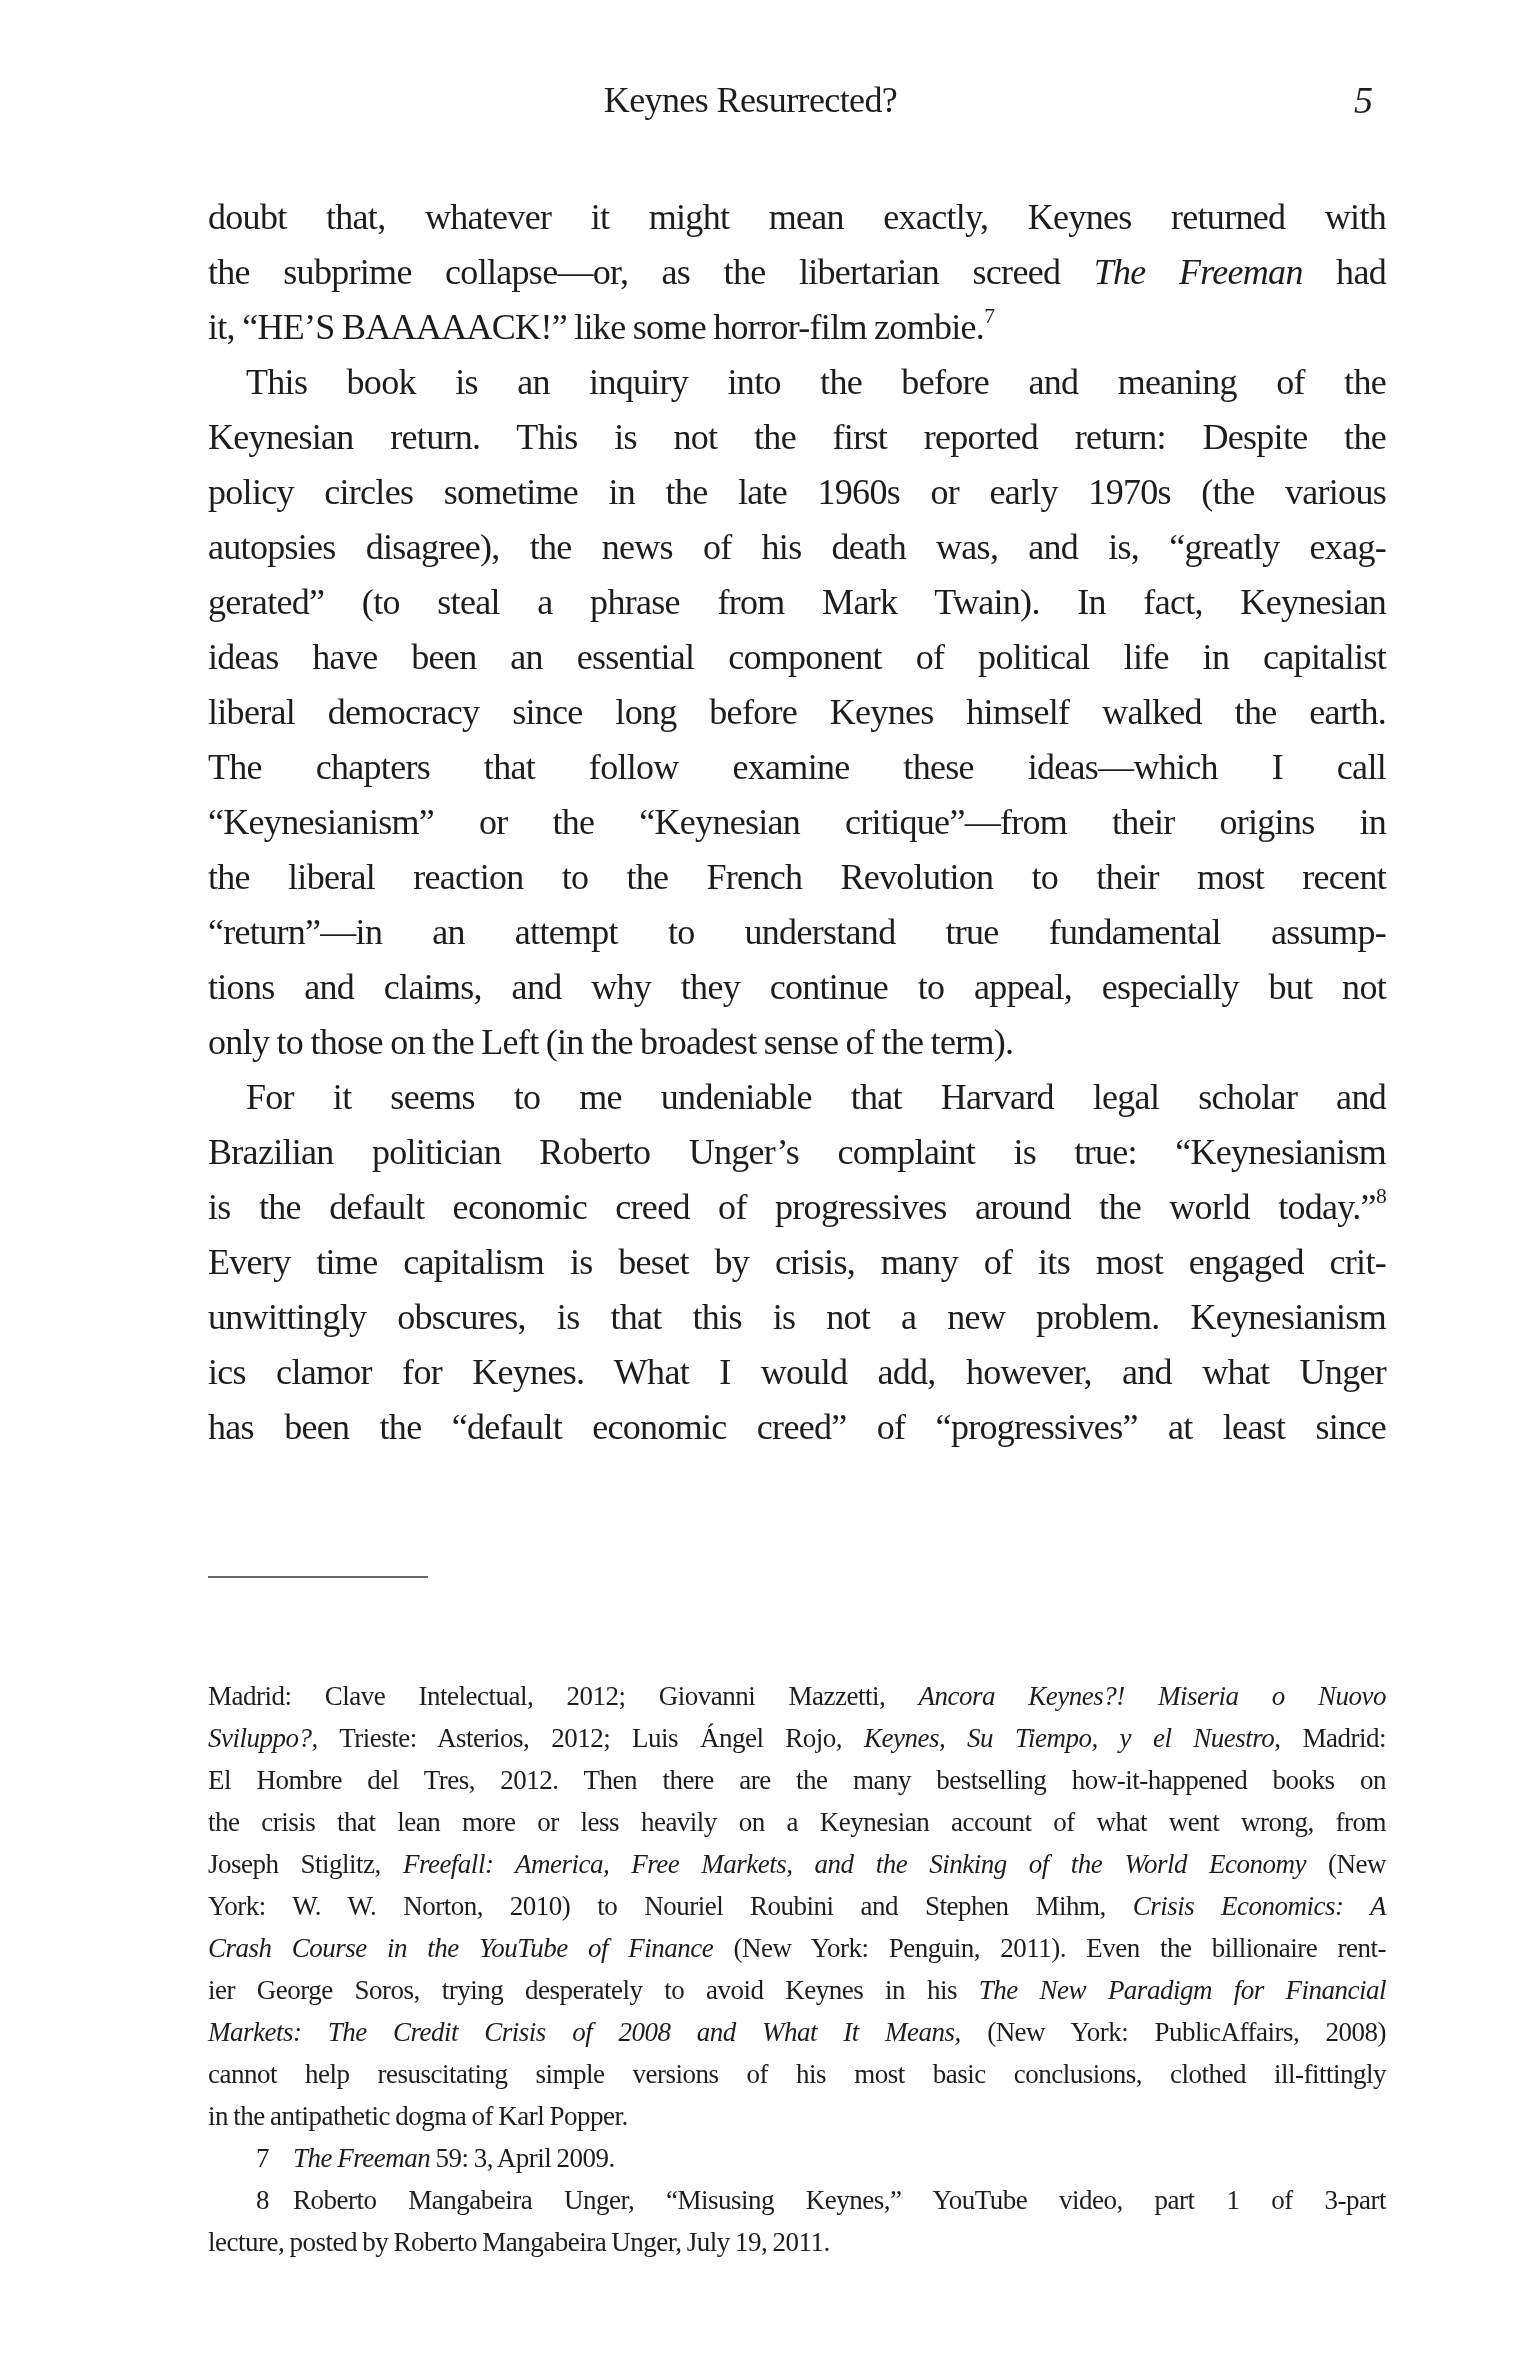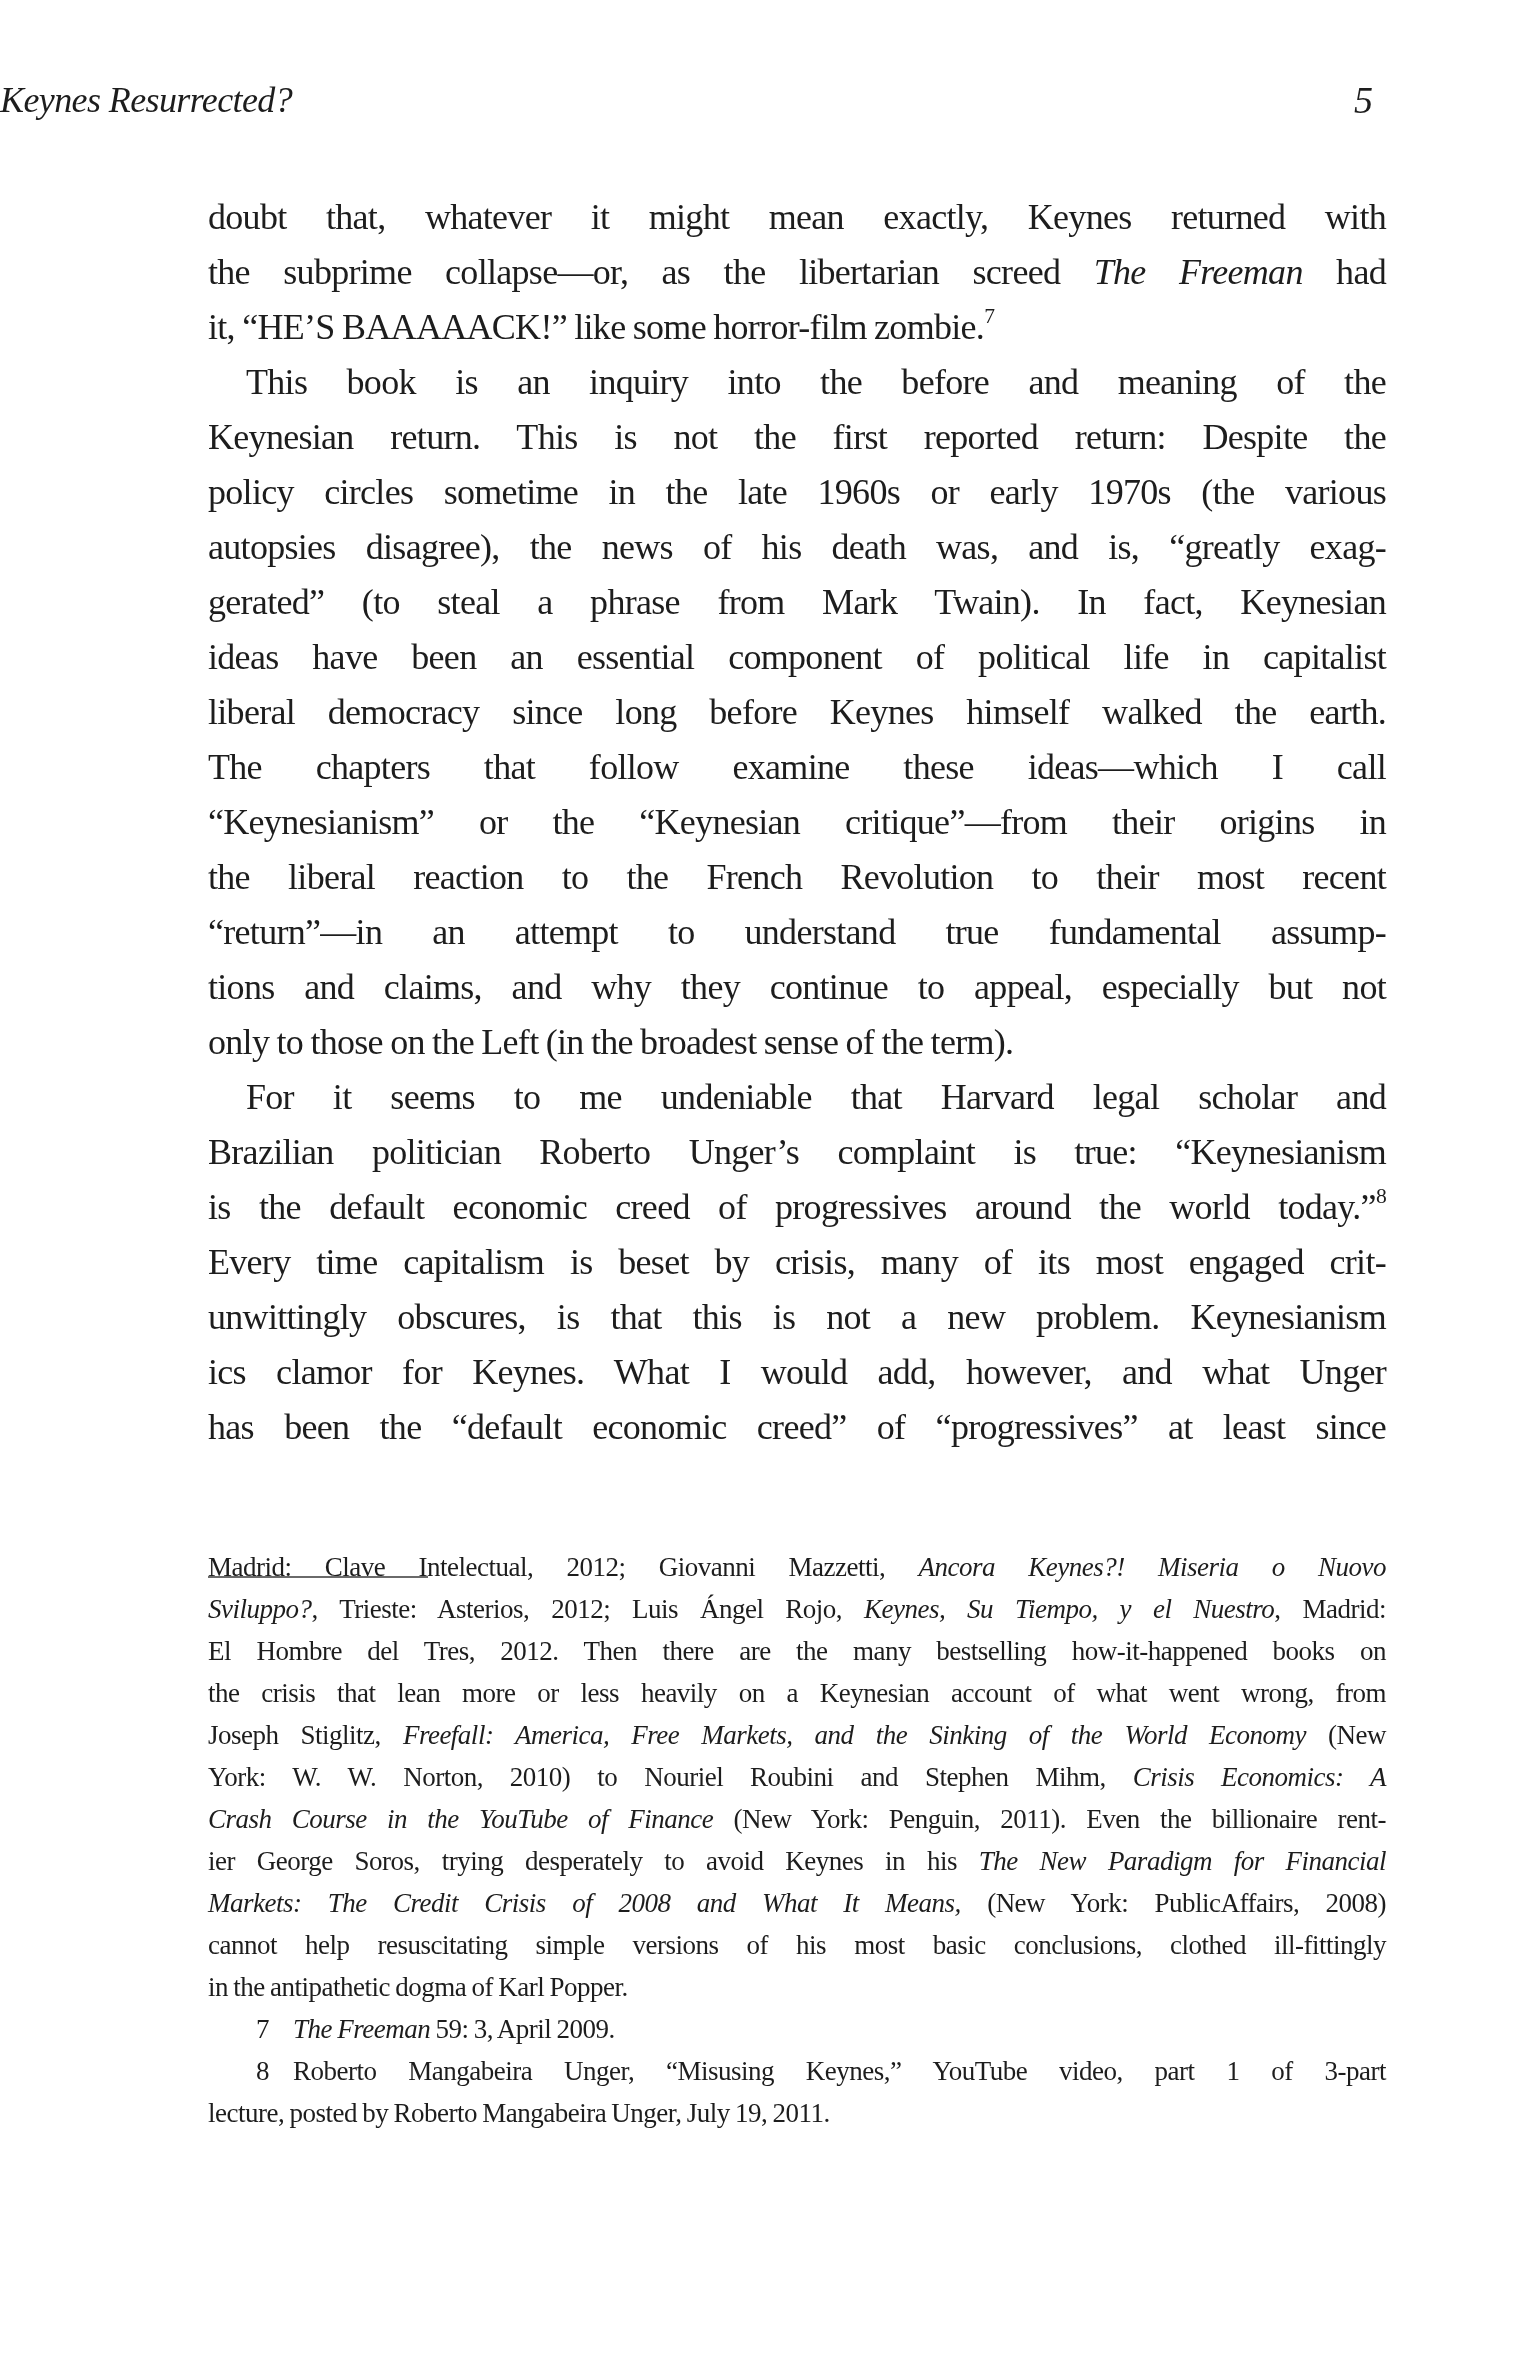--- a/index.html
+++ b/index.html
@@ -5,39 +5,39 @@
   html, body { margin: 0; padding: 0; background: #ffffff; }
   body {
     width: 1537px; height: 2375px; position: relative; overflow: hidden;
     font-family: "Liberation Serif", serif; color: #1d1d1d;
   }
   .page { position: absolute; left: 0; top: 0; width: 1537px; height: 2375px; }
   .running-head {
     position: absolute; left: 0; top: 71px; width: 1537px; height: 59px;
   }
   .running-title {
-    position: absolute; left: 0; width: 1501px; text-align: left; top: 0;
-    font-style: italic; font-size: 36px; line-height: 59px; letter-spacing: -0.6px;
+    position: absolute; left: 0; width: 1501px; text-align: center; top: 0;
+    font-size: 36px; line-height: 59px; letter-spacing: -0.6px;
   }
   .folio {
     position: absolute; left: 1354px; top: 0; font-style: italic; font-size: 38px; line-height: 59px;
   }
   .body-text { position: absolute; left: 208px; top: 190px; width: 1178px; }
   .line {
     display: block; height: 55px; line-height: 55px; font-size: 36px;
     white-space: nowrap; text-align: justify; text-align-last: justify;
     letter-spacing: -0.7px; word-spacing: -1px; overflow: visible;
   }
   .line.indent { padding-left: 38px; }
   .line.last { text-align-last: left; }
   sup { font-size: 0.6em; line-height: 0; vertical-align: 0.75em; }
   .rule {
     position: absolute; left: 208px; top: 1576px; width: 220px; height: 2px; background: #6a6a6a;
   }
-  .notes { position: absolute; left: 208px; top: 1546px; width: 1178px; }
+  .notes { position: absolute; left: 208px; top: 1675px; width: 1178px; }
   .nline {
     display: block; height: 42px; line-height: 42px; font-size: 27px;
     white-space: nowrap; text-align: justify; text-align-last: justify;
     letter-spacing: -0.5px; word-spacing: -1px;
   }
   .nline.last { text-align-last: left; }
   .nline.indent { padding-left: 48px; }
   .fnum { display: inline-block; width: 37px; }
   i { font-style: italic; }
 </style>

